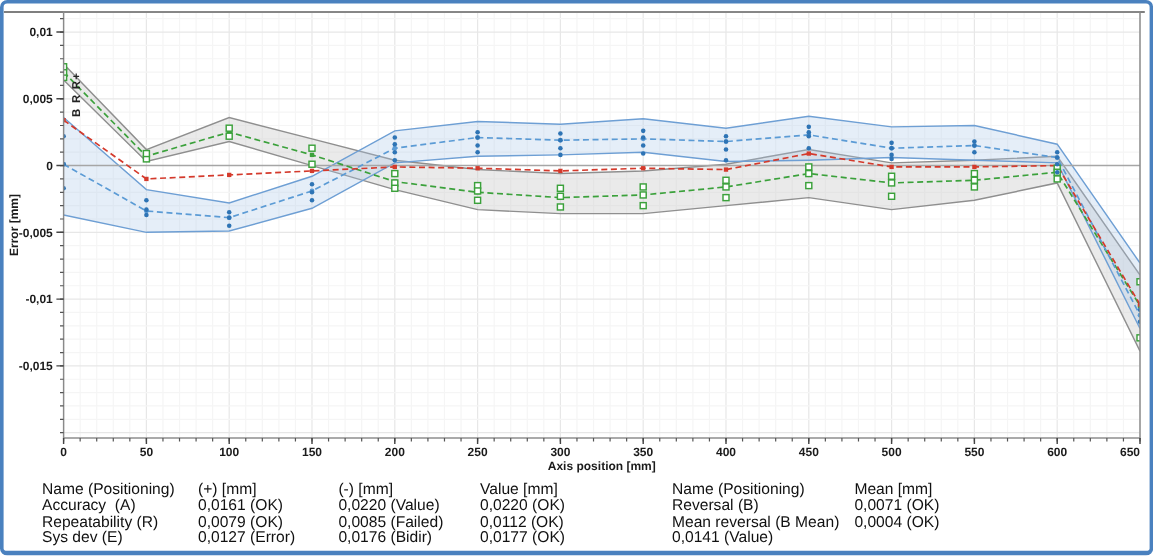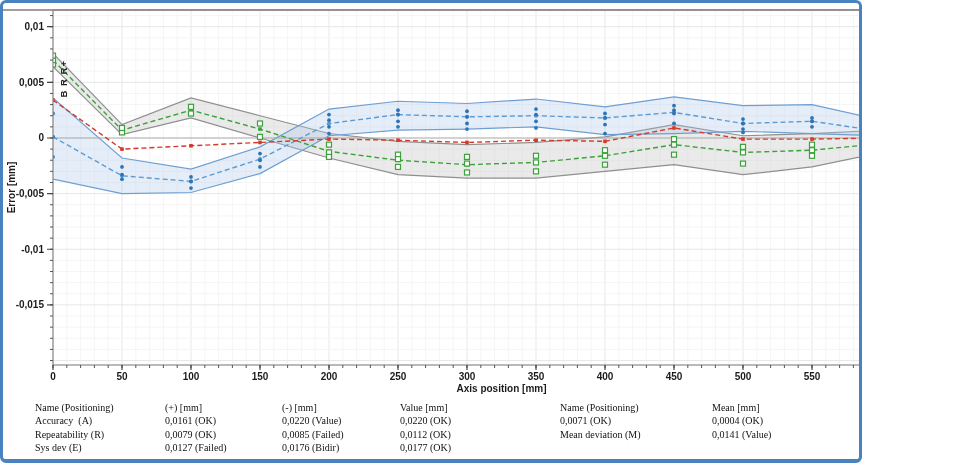--- a/index.html
+++ b/index.html
@@ -1,32 +1,32 @@
 <!DOCTYPE html>
 <html><head>
 <meta charset="utf-8">
 <style>
   html,body{margin:0;padding:0;background:#fff;}
   .panel{
     position:relative;
-    width:862px;height:463px;
+    width:961px;height:463px;
     box-sizing:border-box;
     border:3px solid #4a81bf;
     border-bottom-width:4px;
     border-radius:6px;
     background:#ffffff;
     overflow:hidden;
     font-family:"Liberation Sans", sans-serif;
   }
   #chart{position:absolute;left:0;top:0;}
   .tbl{
     position:absolute;
     display:grid;
-    font-family:Liberation Serif, serif;
-    font-size:10px;
+    font-family:Liberation Sans, sans-serif;
+    font-size:13px;
     line-height:13.4px;
     color:#111;
     white-space:pre;
   }
   .tbl-left{left:32px;top:398px;grid-template-columns:130px 117px 118px auto;}
   .tbl-right{left:557px;top:398px;grid-template-columns:152px auto;}
   .tbl span{display:block;}
 </style>
 </head>
 <body>
@@ -452,30 +452,31 @@
     <span>0,0161 (OK)</span>
     <span>0,0220 (Value)</span>
     <span>0,0220 (OK)</span>
 
     <span>Repeatability (R)</span>
     <span>0,0079 (OK)</span>
     <span>0,0085 (Failed)</span>
     <span>0,0112 (OK)</span>
 
     <span>Sys dev (E)</span>
-    <span>0,0127 (Failed)</span>
+    <span>0,0127 (Error)</span>
     <span>0,0176 (Bidir)</span>
     <span>0,0177 (OK)</span>
   </div>
 
   <div class="tbl tbl-right">
     <span>Name (Positioning)</span>
     <span>Mean [mm]</span>
 
+    <span>Reversal (B)</span>
     <span>0,0071 (OK)</span>
 
+    <span>Mean reversal (B Mean)</span>
     <span>0,0004 (OK)</span>
 
-    <span>Mean deviation (M)</span>
     <span>0,0141 (Value)</span>
   </div>
 
 </div>
 
 </body></html>

